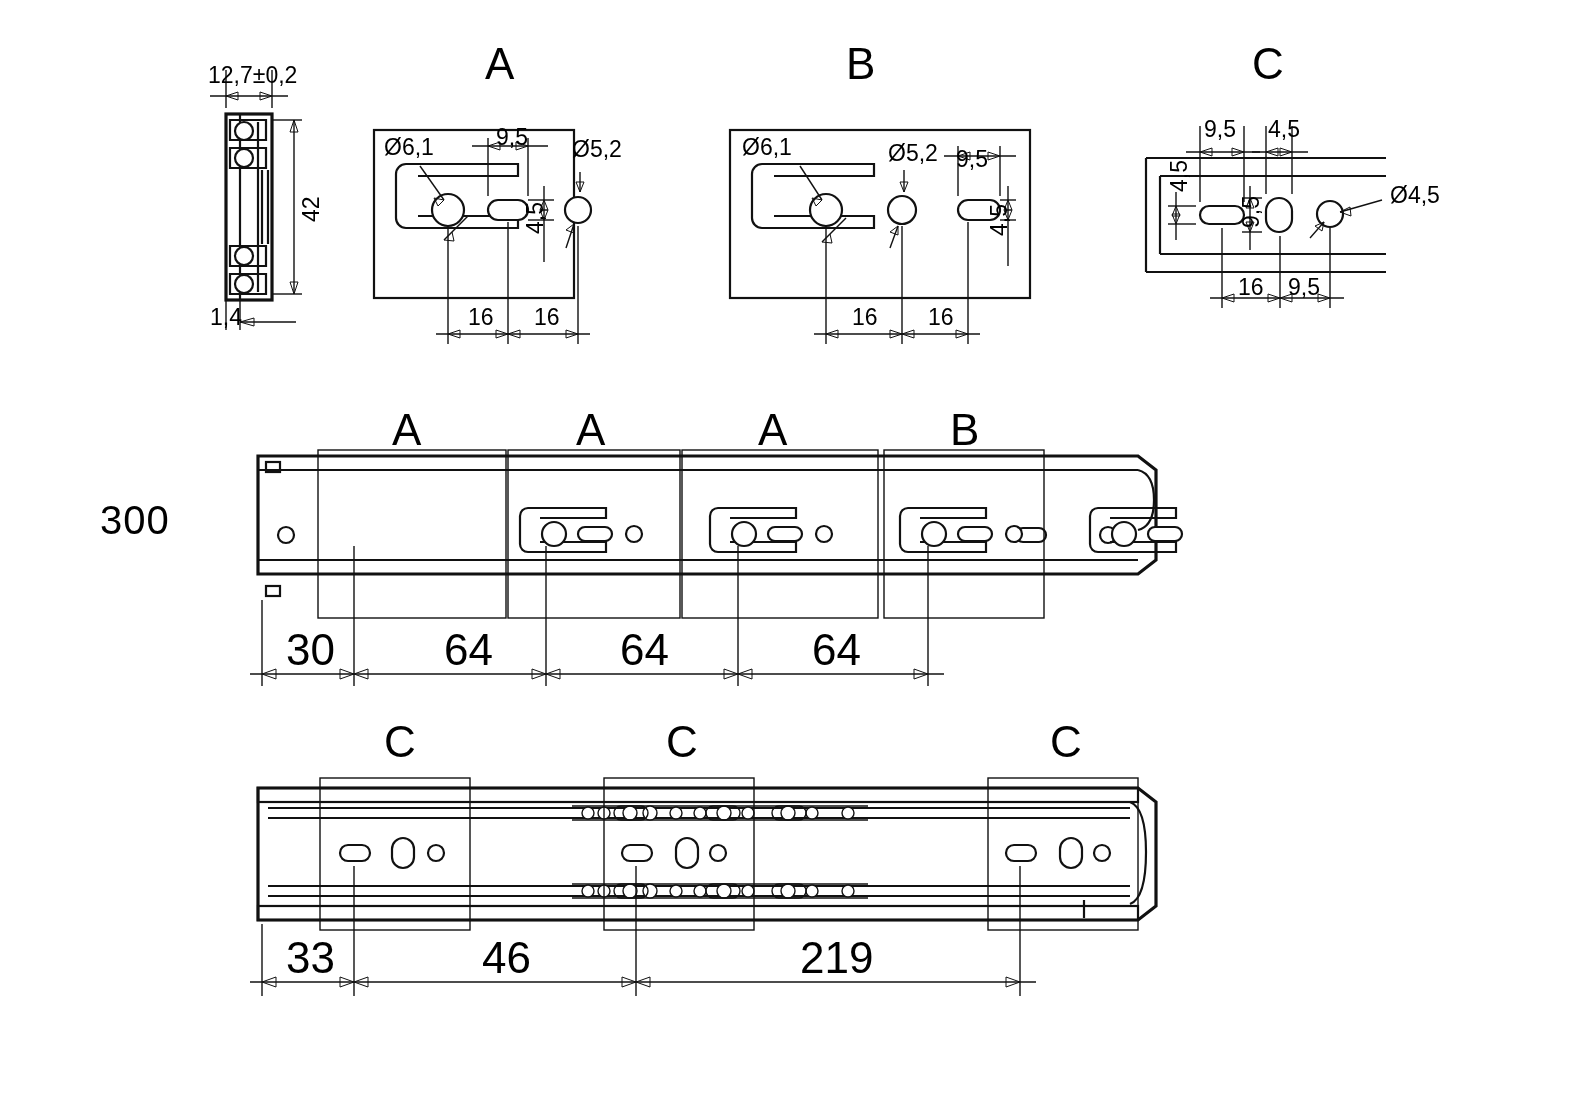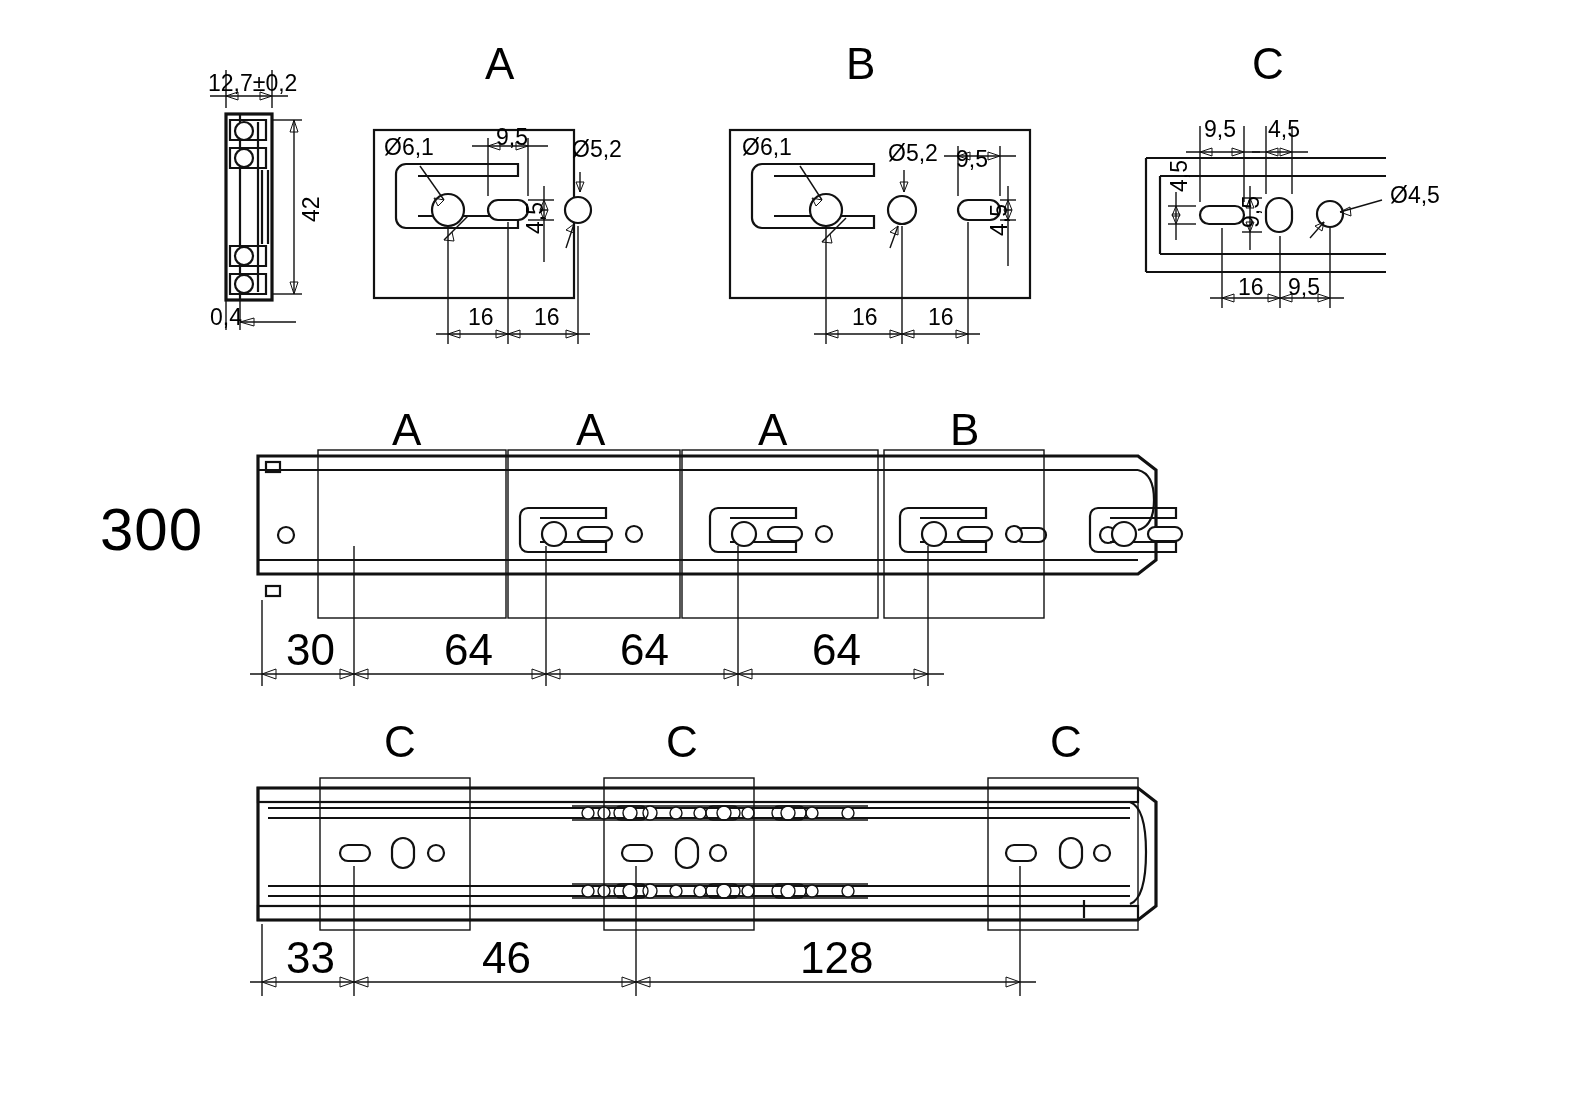--- a/index.html
+++ b/index.html
@@ -1,21 +1,21 @@
 <!DOCTYPE html>
 <html><head>
 <meta charset="utf-8">
 <style>
   html,body{margin:0;padding:0;background:#ffffff;}
   body{font-family:"Liberation Sans", sans-serif;color:#000;}
   #sheet{position:relative;width:1587px;height:1119px;overflow:hidden;background:#fff;}
   .lbl{position:absolute;white-space:nowrap;line-height:1;}
   .big{font-size:44px;}
   .dim{font-size:23px;}
-  .huge{font-size:60px;letter-spacing:1px;}
+  .huge{font-size:40px;letter-spacing:1px;}
   .rot{transform:rotate(-90deg);transform-origin:left top;}
   svg{position:absolute;left:0;top:0;}
   .ln{stroke:#111;fill:none;}
   .thin{stroke-width:1.4;}
   .med{stroke-width:2.2;}
   .thick{stroke-width:3.2;}
   .fillw{fill:#fff;stroke:#111;}
 </style>
 </head>
 <body>
@@ -322,23 +322,23 @@
       <path class="ln" fill="#111" d="M636 982 l-14 -5 v10 z"></path>
       <path class="ln" fill="#111" d="M636 982 l14 -5 v10 z"></path>
       <path class="ln" fill="#111" d="M1020 982 l-14 -5 v10 z"></path>
     </g>
   </svg>
 
   <div class="lbl big" style="left:485px;top:42px;">A</div>
   <div class="lbl big" style="left:846px;top:42px;">B</div>
   <div class="lbl big" style="left:1252px;top:42px;">C</div>
 
-  <div class="lbl dim" style="left:208px;top:72px;">12,7±0,2</div>
+  <div class="lbl dim" style="left:208px;top:64px;">12,7±0,2</div>
   <div class="lbl dim rot" style="left:300px;top:222px;">42</div>
-  <div class="lbl dim" style="left:210px;top:306px;">0,4</div>
+  <div class="lbl dim" style="left:210px;top:306px;">1,4</div>
 
   <div class="lbl dim" style="left:384px;top:136px;">Ø6,1</div>
   <div class="lbl dim" style="left:572px;top:138px;">Ø5,2</div>
   <div class="lbl dim" style="left:496px;top:126px;">9,5</div>
   <div class="lbl dim rot" style="left:524px;top:234px;">4,5</div>
   <div class="lbl dim" style="left:468px;top:306px;">16</div>
   <div class="lbl dim" style="left:534px;top:306px;">16</div>
 
   <div class="lbl dim" style="left:742px;top:136px;">Ø6,1</div>
   <div class="lbl dim" style="left:888px;top:142px;">Ø5,2</div>
@@ -366,15 +366,15 @@
   <div class="lbl big" style="left:444px;top:628px;">64</div>
   <div class="lbl big" style="left:620px;top:628px;">64</div>
   <div class="lbl big" style="left:812px;top:628px;">64</div>
 
   <div class="lbl big" style="left:384px;top:720px;">C</div>
   <div class="lbl big" style="left:666px;top:720px;">C</div>
   <div class="lbl big" style="left:1050px;top:720px;">C</div>
 
   <div class="lbl big" style="left:286px;top:936px;">33</div>
   <div class="lbl big" style="left:482px;top:936px;">46</div>
-  <div class="lbl big" style="left:800px;top:936px;">128</div>
+  <div class="lbl big" style="left:800px;top:936px;">219</div>
 
 </div>
 
 </body></html>

